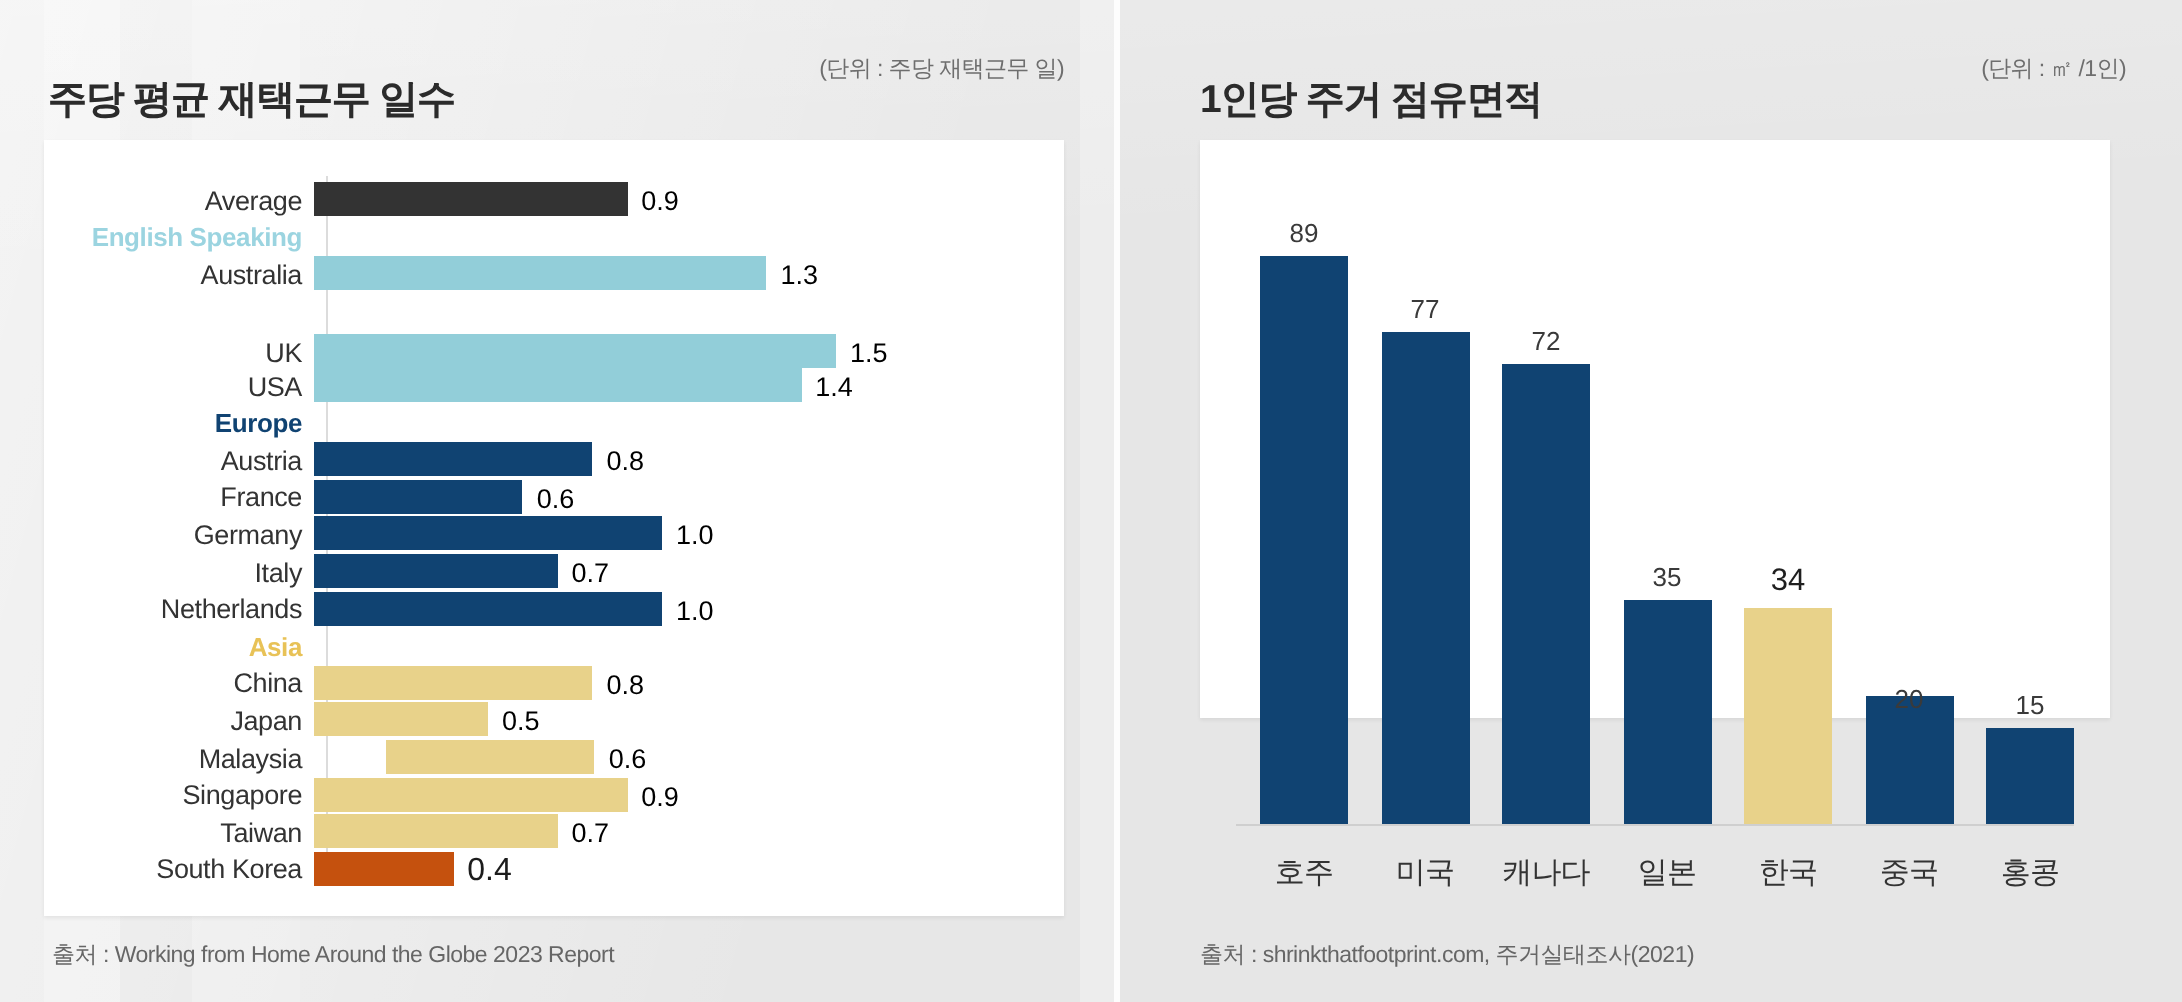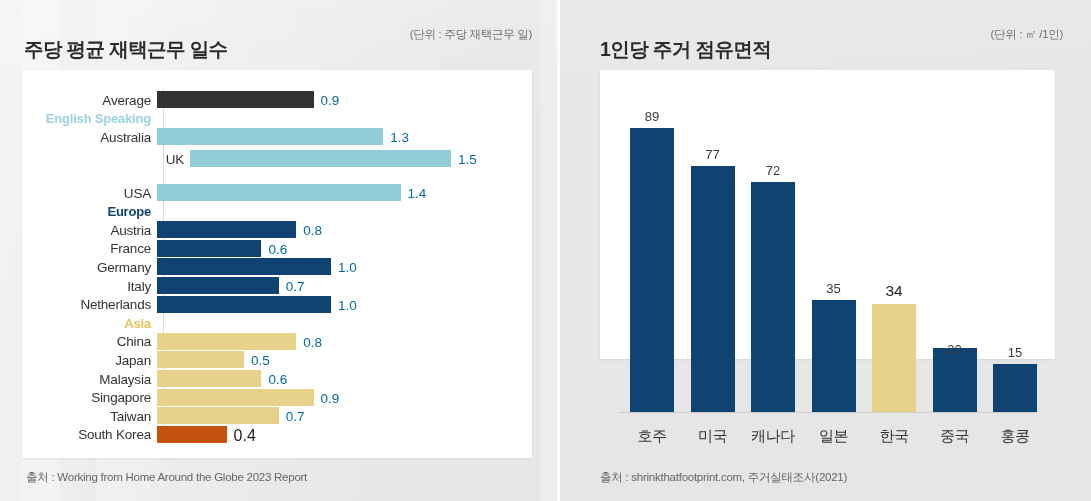--- a/index.html
+++ b/index.html
@@ -146,21 +146,21 @@
     left: 0;
     top: 1px;
     height: 17px;
   }
   .hval {
     position: absolute;
     top: 0;
     height: 20px;
     line-height: 21px;
     font-size: 13.5px;
-    color: #0369a1;
+    color: #000000;
     white-space: nowrap;
   }
   .hval.is-emph { font-size: 16px; color: #1c1c1c; text-align: center; }
 
   
   .vbar-wrap {
     position: absolute;
     left: 0; top: 0;
     width: 455px; height: 388px;
   }
@@ -232,21 +232,21 @@
             <div class="hrow-label" style="color: rgb(155, 212, 224);">English Speaking</div>
             <div class="hbar-track"></div>
           </div>
           <div class="hrow" style="top: 57.2px;">
             <div class="hrow-label">Australia</div>
             <div class="hbar-track">
               <div class="hbar" style="width: 226.2px; background: rgb(146, 206, 217);"></div>
               <span class="hval" style="left: 233.2px;">1.3</span>
             </div>
           </div>
-          <div class="hrow" style="top: 79px; padding-left: 33px;">
+          <div class="hrow" style="top: 96px;">
             <div class="hrow-label">UK</div>
             <div class="hbar-track">
               <div class="hbar" style="width: 261px; background: rgb(146, 206, 217);"></div>
               <span class="hval" style="left: 268px;">1.5</span>
             </div>
           </div>
           <div class="hrow" style="top: 113px; align-items: center;">
             <div class="hrow-label">USA</div>
             <div class="hbar-track">
               <div class="hbar" style="width: 243.6px; background: rgb(146, 206, 217);"></div>
@@ -303,21 +303,21 @@
               <span class="hval" style="left: 146.2px;">0.8</span>
             </div>
           </div>
           <div class="hrow" style="top: 280.4px;">
             <div class="hrow-label">Japan</div>
             <div class="hbar-track">
               <div class="hbar" style="width: 87px; background: rgb(232, 210, 138);"></div>
               <span class="hval" style="left: 94px;">0.5</span>
             </div>
           </div>
-          <div class="hrow" style="top: 299px;">
+          <div class="hrow" style="top: 299px; gap: 36px;">
             <div class="hrow-label">Malaysia</div>
             <div class="hbar-track">
               <div class="hbar" style="width: 104.4px; background: rgb(232, 210, 138);"></div>
               <span class="hval" style="left: 111.4px;">0.6</span>
             </div>
           </div>
           <div class="hrow" style="top: 317.6px;">
             <div class="hrow-label">Singapore</div>
             <div class="hbar-track">
               <div class="hbar" style="width: 156.6px; background: rgb(232, 210, 138);"></div>

